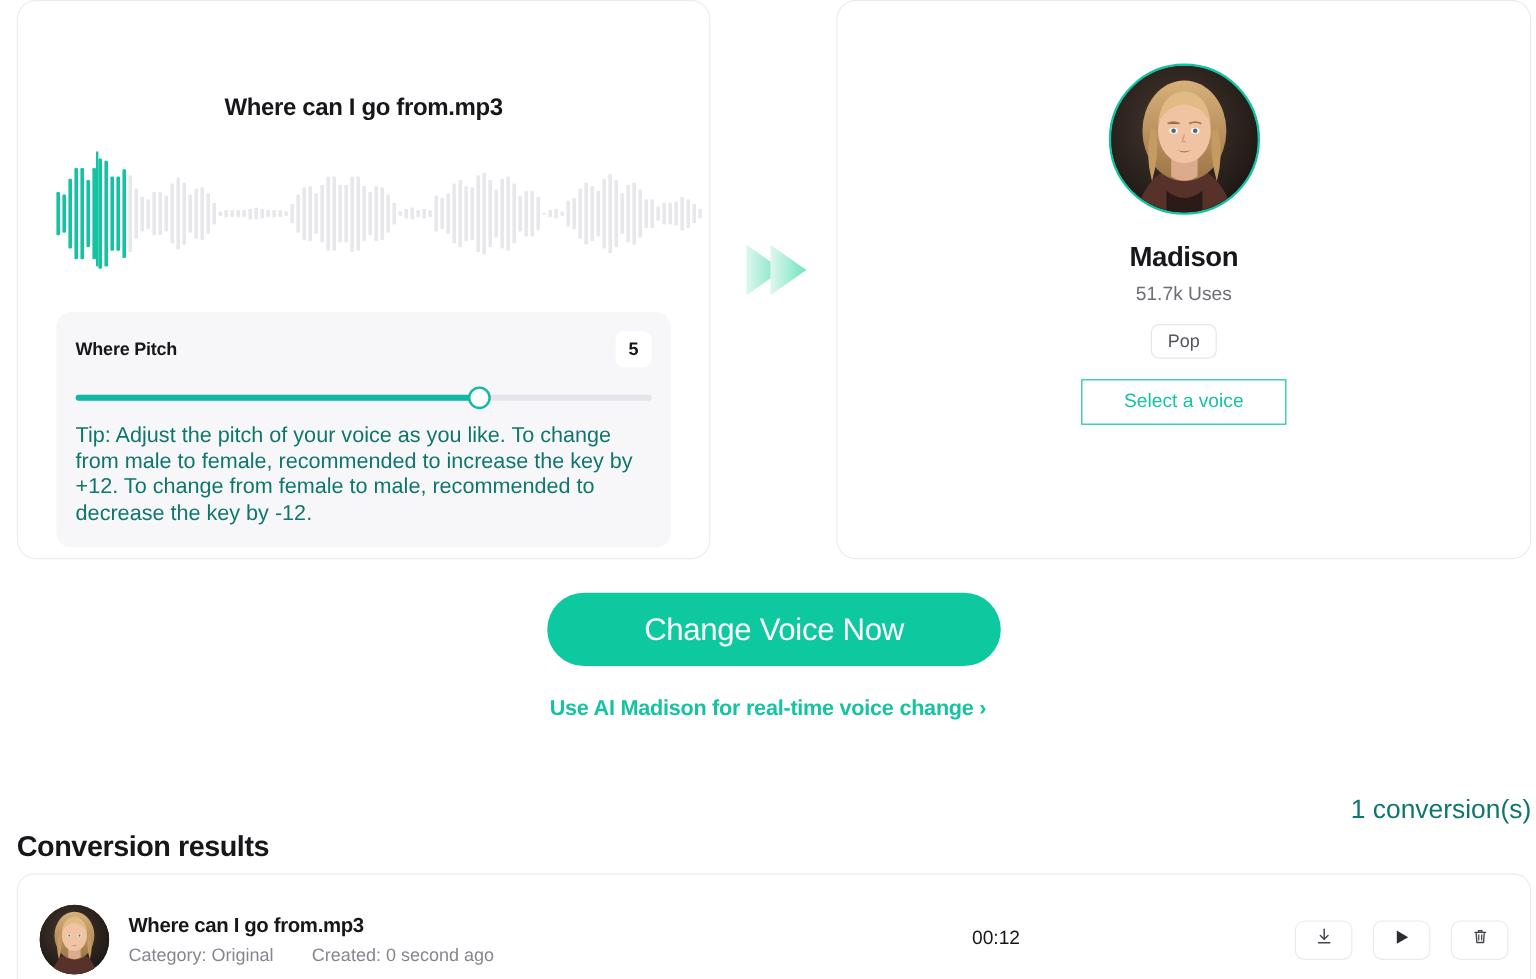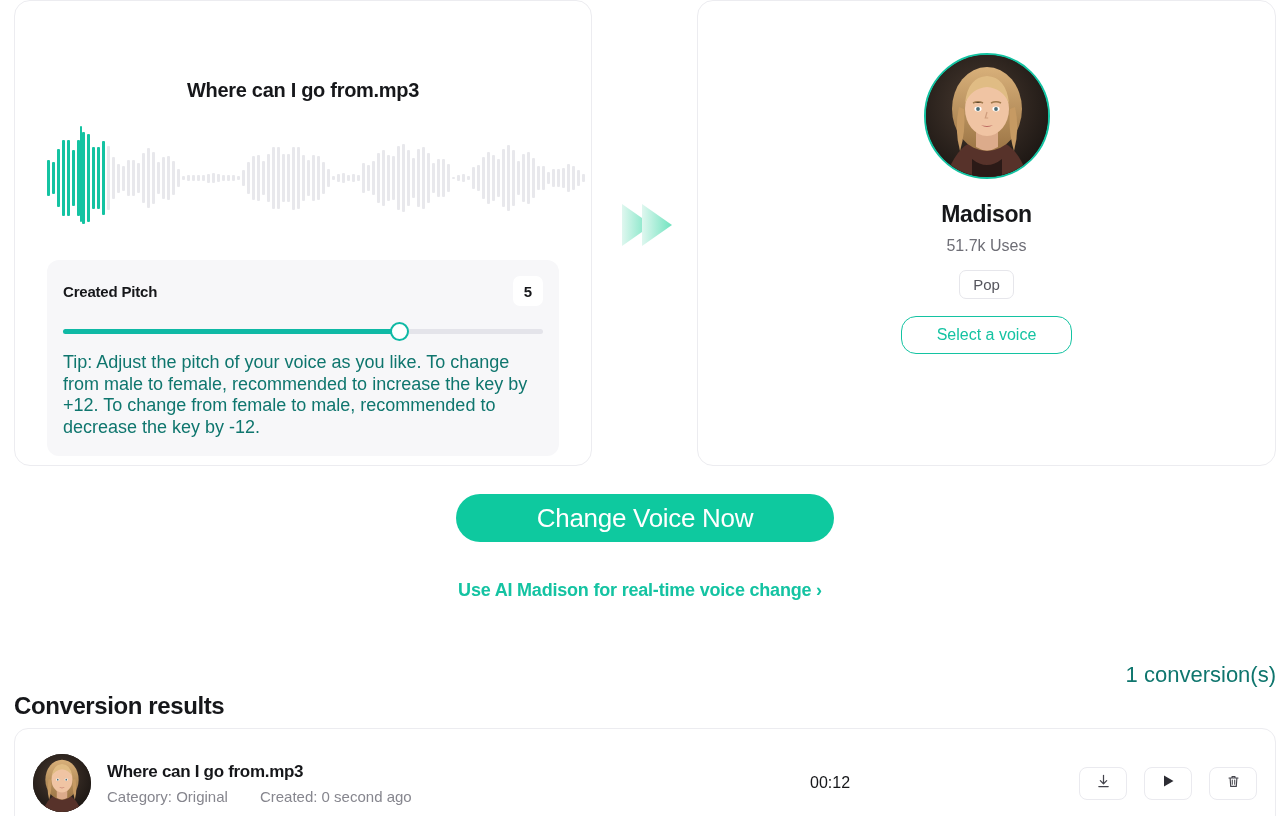--- a/index.html
+++ b/index.html
@@ -225,34 +225,34 @@
     border-radius: 7px;
     padding: 5px 13px;
     font-size: 15px;
     color: #55555d;
     background: #fff;
   }
 
   .select-voice-btn {
     margin-top: 17px;
     border: 1.5px solid #14c3a2;
-    border-radius: 15px;
+    border-radius: 0;
     background: #ffffff;
     color: #14c3a2;
     font-size: 16px;
     padding: 9px 35px;
     cursor: pointer;
     font-family: inherit;
   }
 
   
   .cta-btn {
     position: absolute;
     left: 456px; top: 494px;
-    width: 378px; height: 48px;
+    width: 378px; height: 61px;
     background: #0ec99f;
     color: #ffffff;
     border: none;
     border-radius: 31px;
     font-size: 26px;
     letter-spacing: -0.3px;
     font-family: inherit;
     cursor: pointer;
   }
 
@@ -467,21 +467,21 @@
         <div class="wbar" style="height: 24.8px;"></div>
         <div class="wbar" style="height: 15.4px;"></div>
         <div class="wbar" style="height: 8.4px;"></div>
       </div>
     <div class="playhead" id="playhead" style="left: 6.5%;"></div>
   </div>
 
 
   <div class="pitch-panel">
     <div class="pitch-head">
-      <div class="pitch-label">Created Pitch</div>
+      <div class="pitch-label">Where Pitch</div>
       <div class="pitch-value">5</div>
     </div>
 
     <div class="slider">
       <div class="slider-track"></div>
       <div class="slider-fill" id="sliderFill" style="width: 70%;"></div>
       <div class="slider-thumb" id="sliderThumb" style="left: 70%;"></div>
     </div>
 
     <div class="pitch-tip">Tip: Adjust the pitch of your voice as you like. To change from male to female, recommended to increase the key by +12. To change from female to male, recommended to decrease the key by -12.</div>

